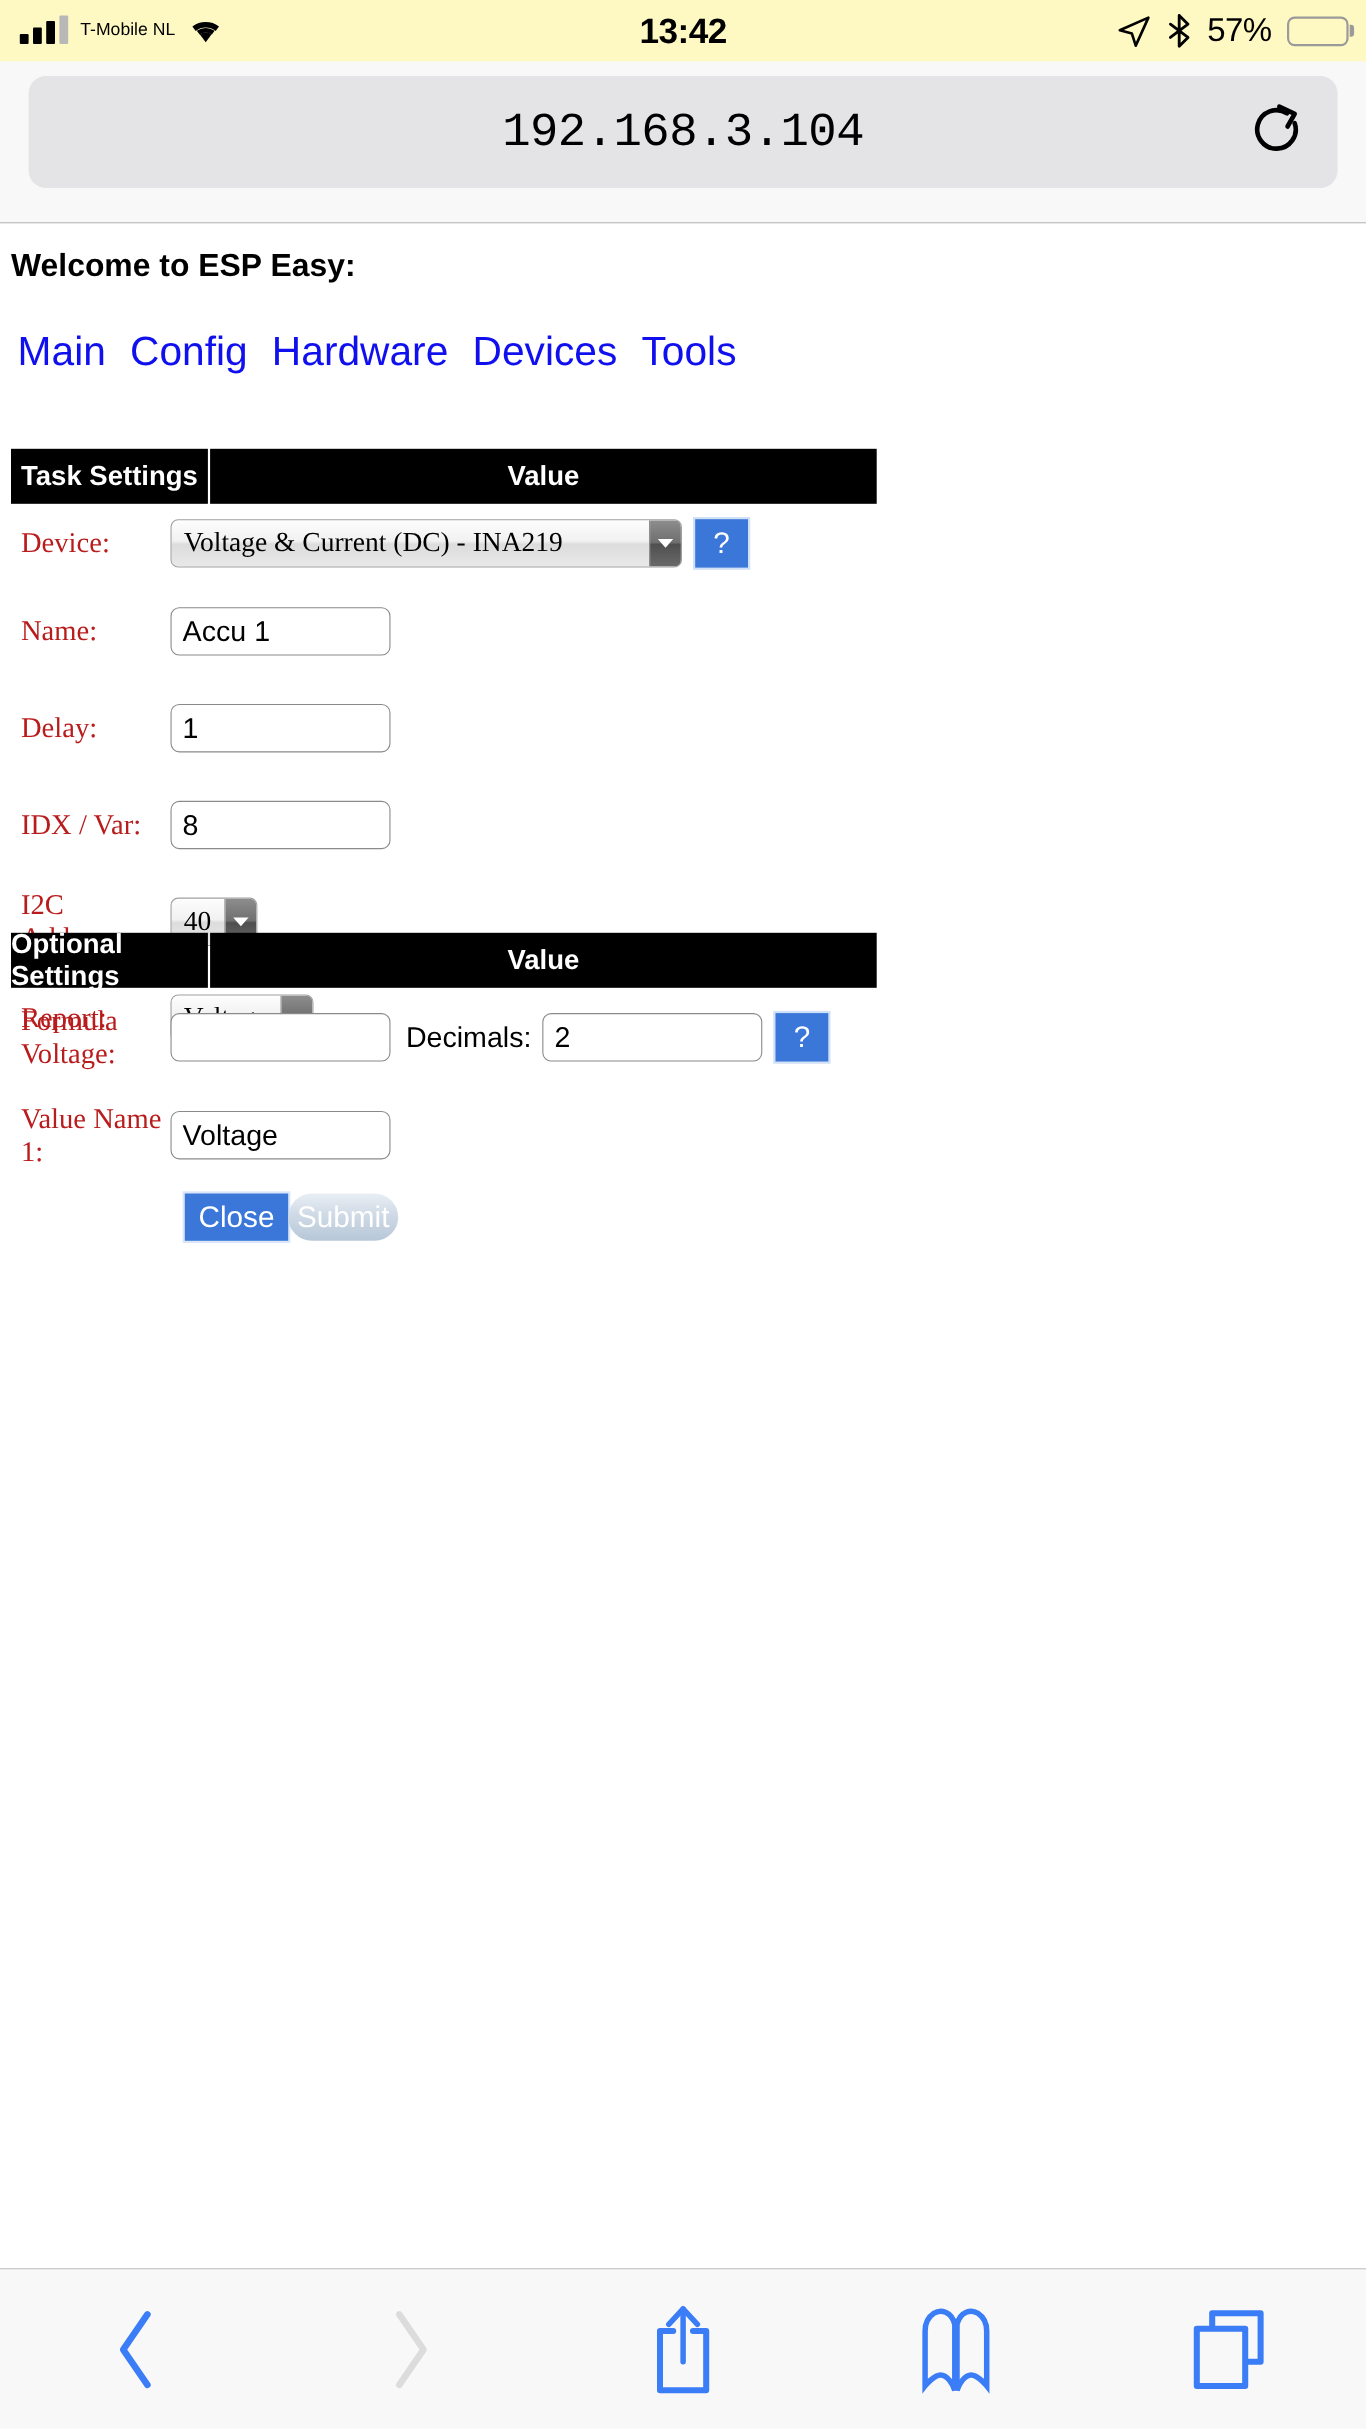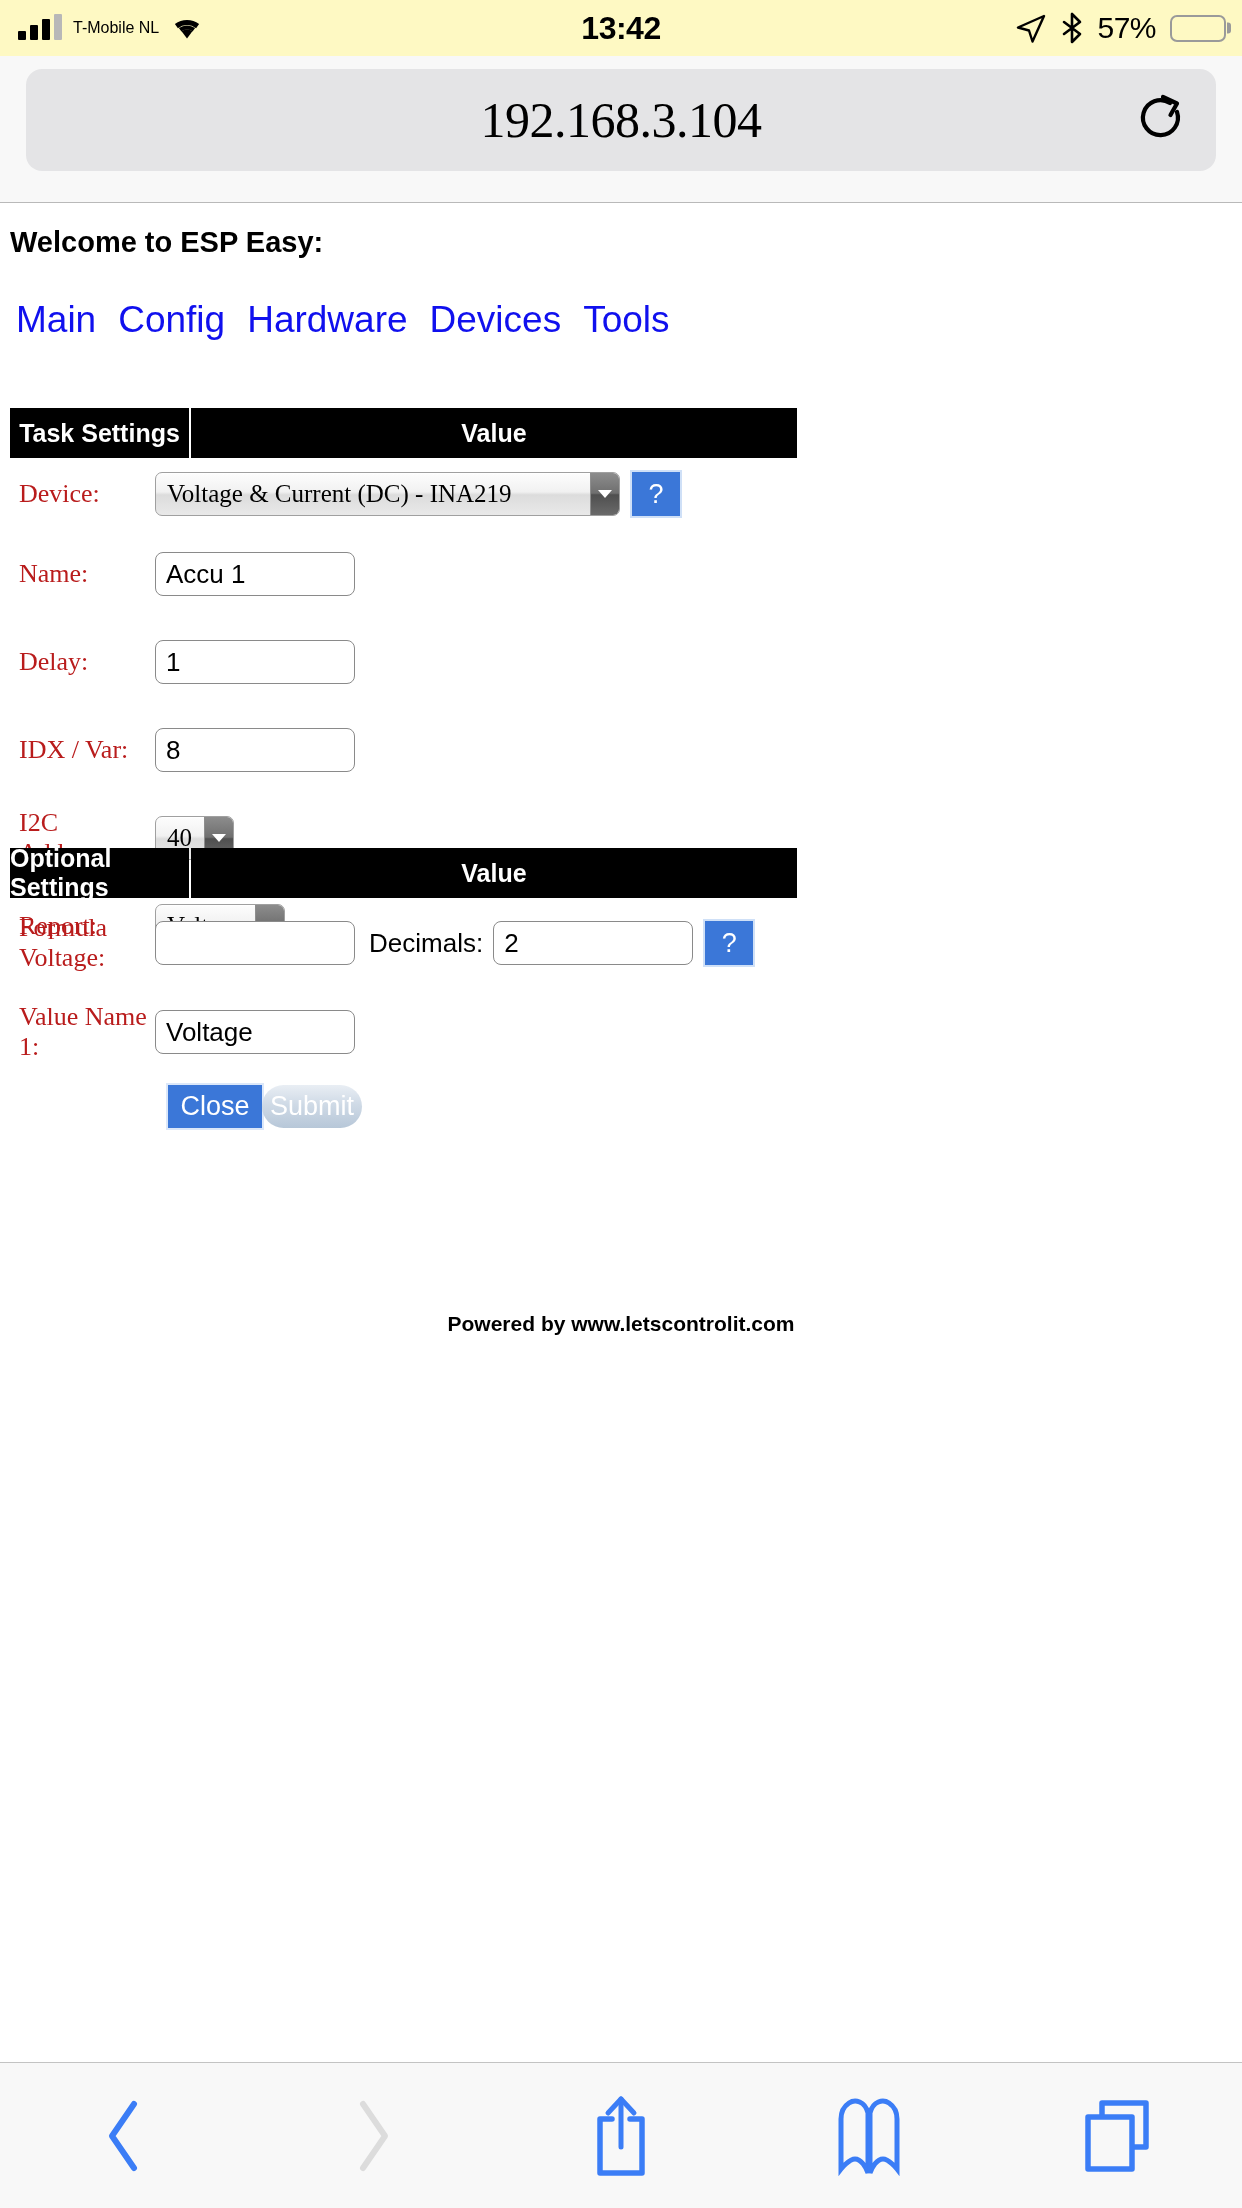--- a/index.html
+++ b/index.html
@@ -59,22 +59,22 @@
     border-bottom: 1.5px solid #b9b9b9;
   }
   #url-bar {
     position: absolute; left: 26px; top: 13px;
     width: 1190px; height: 102px;
     background: #e4e4e6; border-radius: 16px;
     display: flex; align-items: center; justify-content: center;
     position: absolute;
   }
   #url-text {
-    font-size: 50px; color: #000; letter-spacing: -0.5px;
-    font-family: Liberation Serif, serif;
+    font-size: 43px; color: #000; letter-spacing: -0.5px;
+    font-family: Liberation Mono, monospace;
   }
   #reload-button {
     position: absolute; right: 28px; top: 50%; transform: translateY(-50%);
     width: 54px; height: 58px;
   }
 
   
   #page {
     position: absolute; top: 204px; left: 0;
     width: 1242px; height: 1860px;
@@ -345,21 +345,20 @@
 
     <div class="row" style="height:60px">
       <div class="row-label"></div>
       <div class="row-value" id="form-buttons">
         <button id="close-button">Close</button>
         <button id="submit-button">Submit</button>
       </div>
     </div>
   </div>
 
-  <div id="page-footer">Powered by www.letscontrolit.com</div>
 </div>
 
 <div id="bottom-toolbar">
 
   <div class="tb-btn">
     <svg width="52" height="80" viewBox="0 0 52 80">
       <path d="M36 8 L14 40 L36 72" fill="none" stroke="#3b7df6" stroke-width="6" stroke-linecap="round" stroke-linejoin="round"></path>
     </svg>
   </div>
 

